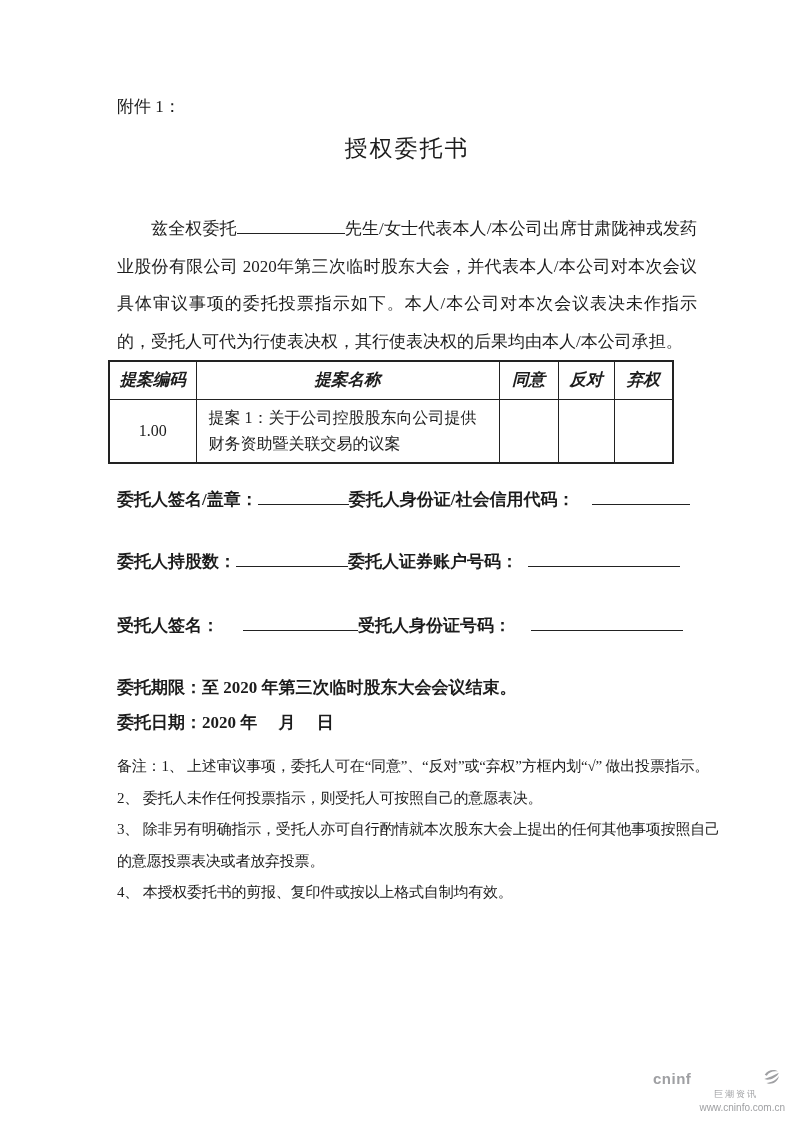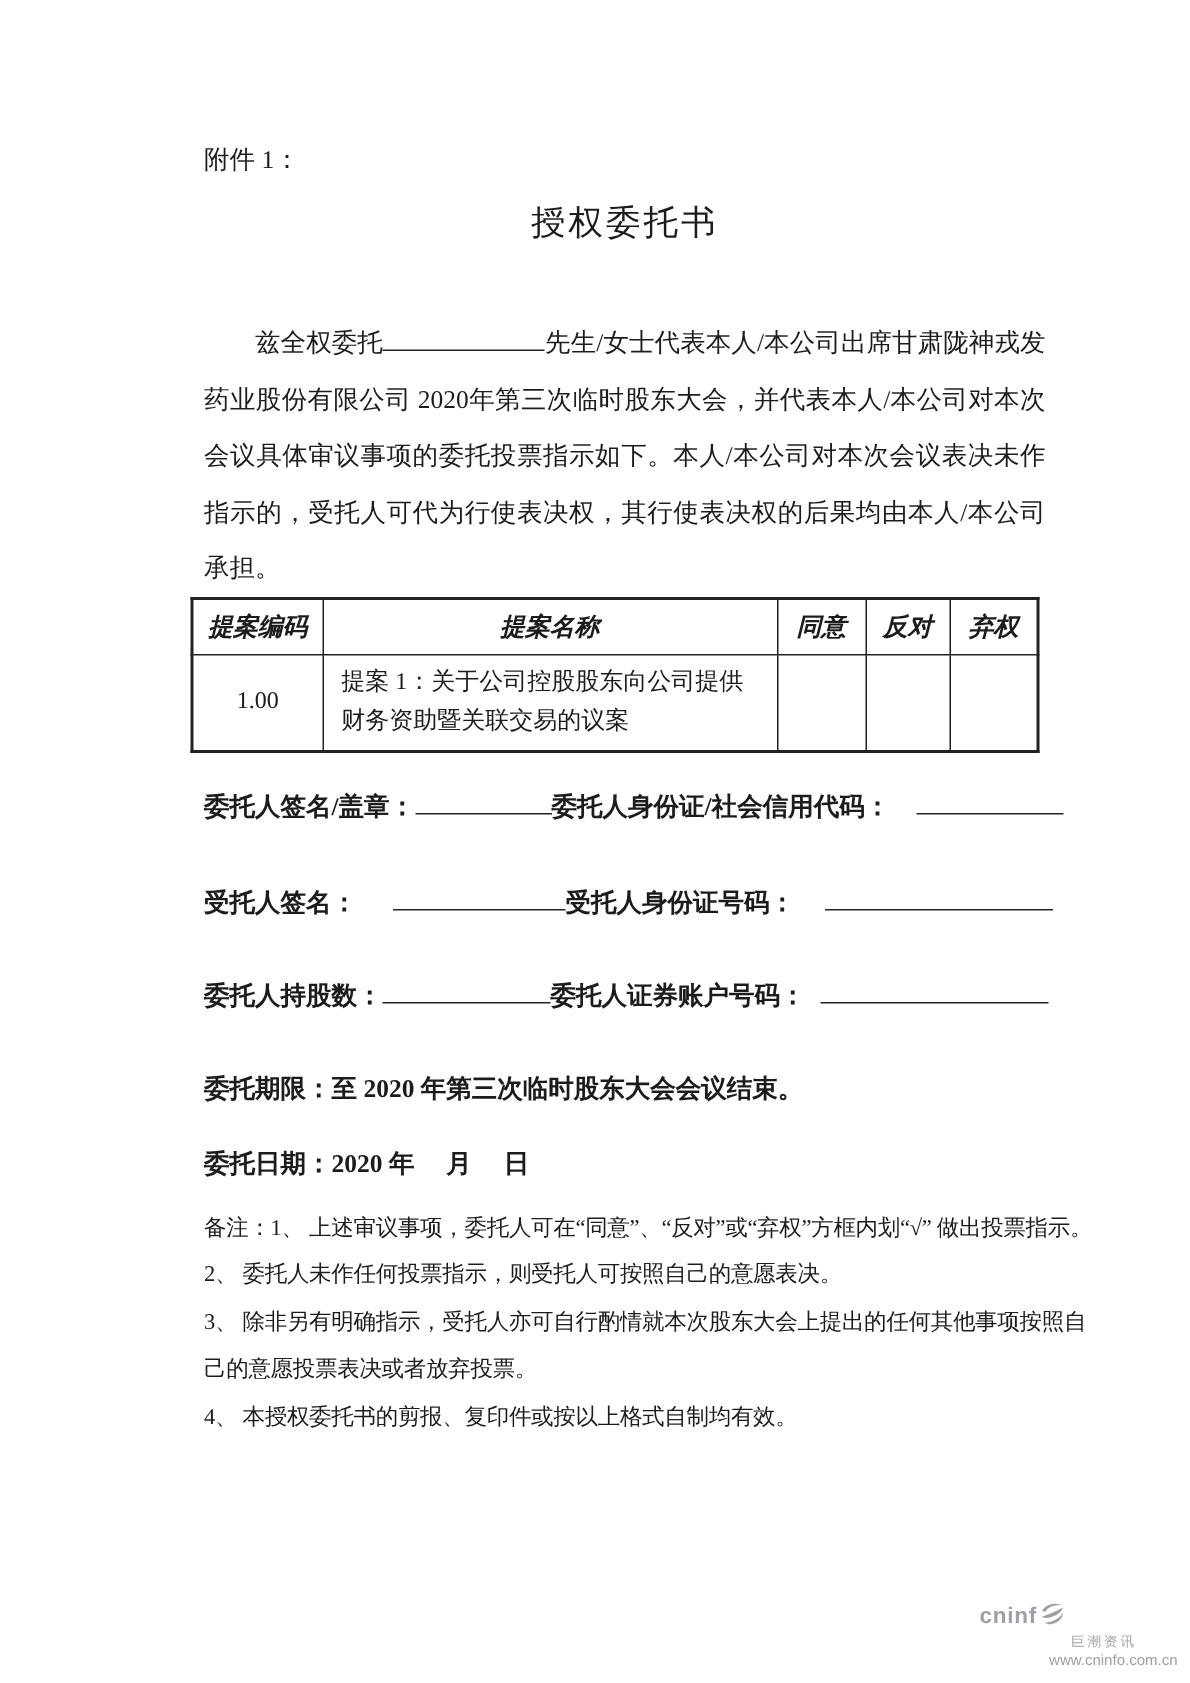--- a/index.html
+++ b/index.html
@@ -6,21 +6,20 @@
   html, body { background: #ffffff; }
   .page {
     position: relative;
     width: 793px;
     height: 1122px;
     margin: 0 auto;
     background: #ffffff;
     font-family: "Liberation Serif", "DejaVu Serif", serif;
     color: #1c1c1c;
     overflow: hidden;
-    padding-left: 19px;
   }
   .content { padding: 96px 96px 0 117px; }
 
   .attachment { font-size: 17px; line-height: 22px; }
 
   .doc-title {
     font-family: "Liberation Sans", "DejaVu Sans", sans-serif;
     font-size: 23px;
     font-weight: 400;
     letter-spacing: 2px;
@@ -81,34 +80,34 @@
   .sig3 { margin-top: 40px; }
   .b-r1a { width: 91px; }
   .b-r1b { width: 98px;  margin-left: 18px; }
   .b-r2a { width: 112px; }
   .b-r2b { width: 152px; margin-left: 10px; }
   .b-r3a { width: 115px; margin-left: 24px; }
   .b-r3b { width: 152px; margin-left: 20px; }
 
   .term { font-size: 17px; font-weight: 700; line-height: 24px; }
   .term-period { margin-top: 38px; }
-  .term-date { margin-top: 26px; }
+  .term-date { margin-top: 11px; }
 
   .notes { margin-top: 16px; margin-right: -34px; }
   .note { font-size: 15px; line-height: 31.5px; letter-spacing: -0.2px; text-align: left; }
 
   .footer {
     position: absolute;
     right: 5px;
     bottom: 8px;
     width: 135px;
     color: #9fa0a3;
     font-family: "Liberation Sans", "DejaVu Sans", sans-serif;
   }
-  .brand-row { display: flex; align-items: center; justify-content: flex-start; padding-right: 8px; }
+  .brand-row { display: flex; align-items: center; justify-content: space-between; padding-right: 8px; }
   .brand { font-size: 15px; font-weight: 700; letter-spacing: 0.5px; line-height: 16px; }
   .swirl-icon { display: inline-block; margin-left: 2px; }
   .brand-cn { font-size: 9px; letter-spacing: 2px; text-align: right; padding-right: 30px; line-height: 11px; }
   .url { font-size: 10px; text-align: right; padding-right: 3px; line-height: 13px; margin-top: 1px; }
 </style>
 </head>
 <body>
 
 <div class="page">
   <div class="content">
@@ -142,23 +141,23 @@
           <td class="cell-name">提案 1：关于公司控股股东向公司提供财务资助暨关联交易的议案</td>
           <td class="cell-vote"></td>
           <td class="cell-vote"></td>
           <td class="cell-vote"></td>
         </tr>
       </tbody>
     </table>
 
     <p class="sig-row sig1"><span>委托人签名/盖章：</span><span class="blank b-r1a"></span><span>委托人身份证/社会信用代码：</span><span class="blank b-r1b"></span></p>
 
+    <p class="sig-row sig2"><span>委托人持股数：</span><span class="blank b-r2a"></span><span>委托人证券账户号码：</span><span class="blank b-r2b"></span></p>
+
     <p class="sig-row sig3"><span>受托人签名：</span><span class="blank b-r3a"></span><span>受托人身份证号码：</span><span class="blank b-r3b"></span></p>
-
-    <p class="sig-row sig2"><span>委托人持股数：</span><span class="blank b-r2a"></span><span>委托人证券账户号码：</span><span class="blank b-r2b"></span></p>
 
     <p class="term term-period">委托期限：至 2020 年第三次临时股东大会会议结束。</p>
     <p class="term term-date">委托日期：2020 年　 月　 日</p>
 
     <div class="notes">
       <p class="note">备注：1、 上述审议事项，委托人可在“同意”、“反对”或“弃权”方框内划“√” 做出投票指示。</p>
       <p class="note">2、 委托人未作任何投票指示，则受托人可按照自己的意愿表决。</p>
       <p class="note">3、 除非另有明确指示，受托人亦可自行酌情就本次股东大会上提出的任何其他事项按照自己的意愿投票表决或者放弃投票。</p>
       <p class="note">4、 本授权委托书的剪报、复印件或按以上格式自制均有效。</p>
     </div>

